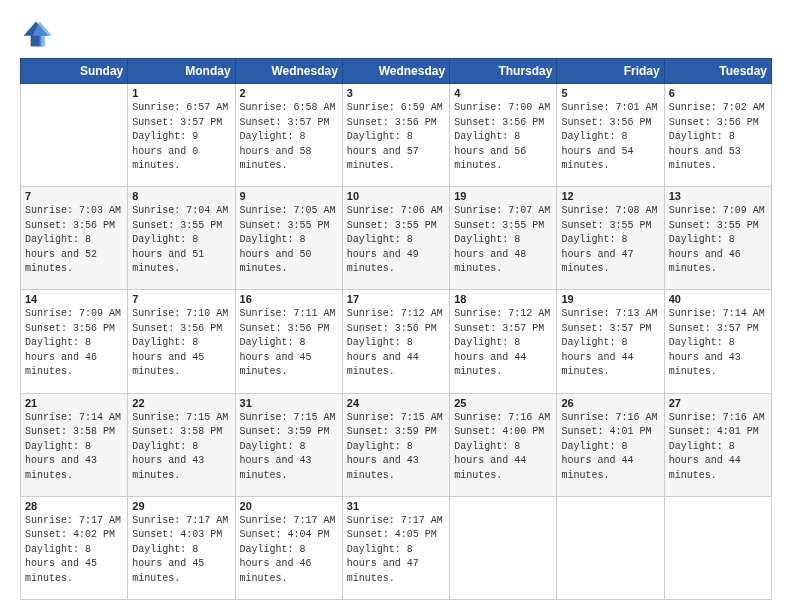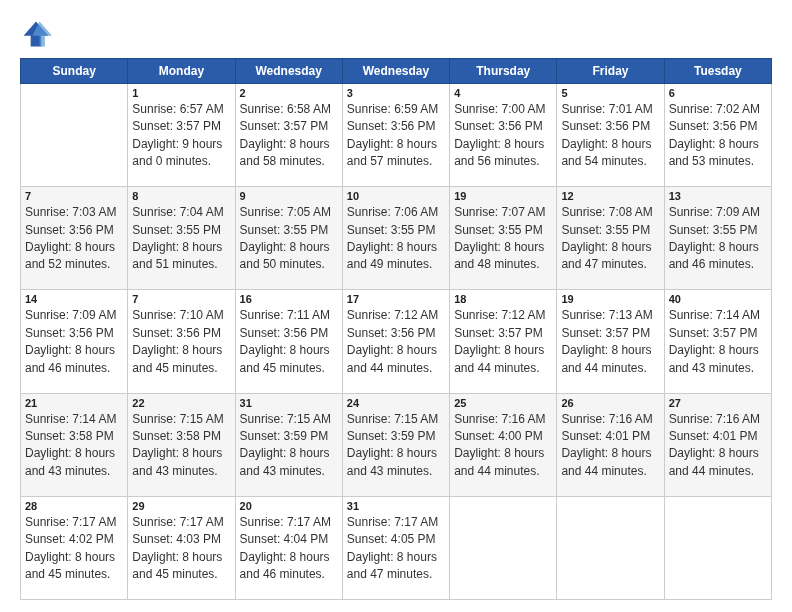--- a/index.html
+++ b/index.html
@@ -58,21 +58,21 @@
       border-collapse: collapse;
       width: 100%;
       table-layout: fixed;
     }
     .calendar thead tr th {
       background: #2a5caa;
       color: #fff;
       font-size: 12px;
       font-weight: bold;
       padding: 5px 4px;
-      text-align: center;
+      text-align: right;
       border: 1px solid #1e4a8a;
     }
     .calendar tbody tr td {
       border: 1px solid #ccc;
       vertical-align: top;
       padding: 3px 4px;
       font-size: 9.5px;
       color: #333;
       background: #fff;
       height: 82px;
@@ -80,23 +80,24 @@
     .calendar tbody tr:nth-child(even) td {
       background: #f5f5f5;
     }
     .day-number {
       font-size: 11px;
       font-weight: bold;
       margin-bottom: 2px;
       color: #222;
     }
     .day-info {
-      font-size: 12px;
+      font-size: 10px;
       line-height: 1.45;
       color: #333;
+      font-family: Liberation Mono, monospace;
     }
     .empty-cell {
       background: #fff !important;
     }
   </style>
 </head>
 <body>
 
 <div class="page">
   <div class="header">

